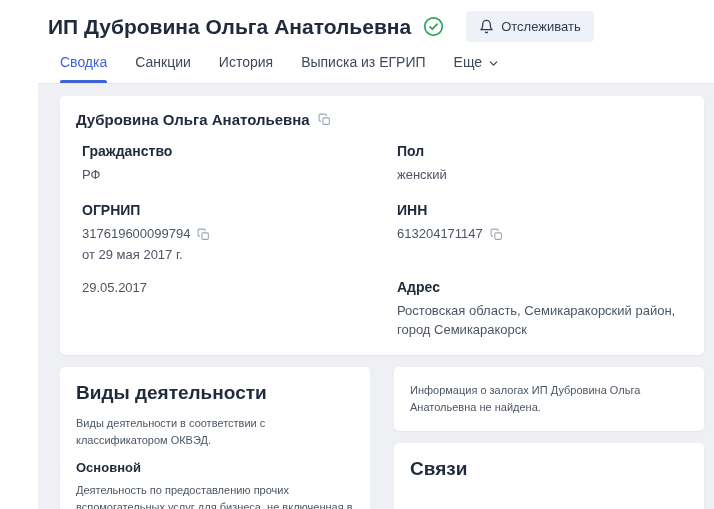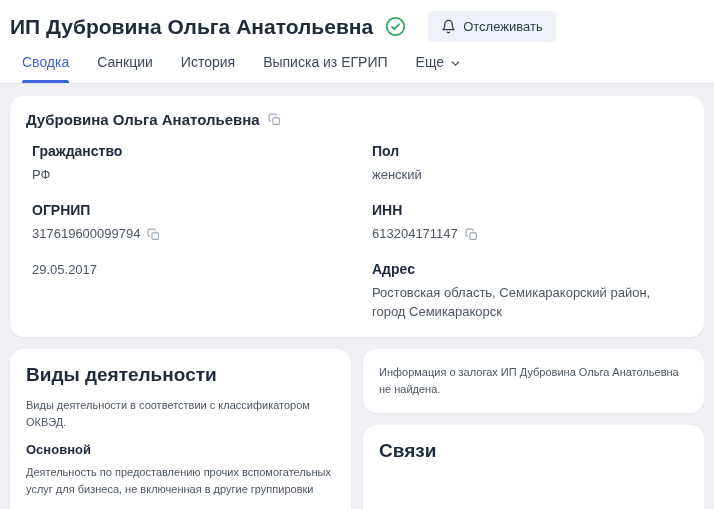--- a/index.html
+++ b/index.html
@@ -3,21 +3,21 @@
 <meta charset="utf-8">
 <style>
   * { box-sizing: border-box; }
   html, body { margin: 0; padding: 0; }
   body {
     width: 714px; height: 509px; overflow: hidden;
     background: #ffffff;
     font-family: "Liberation Sans", "DejaVu Sans", sans-serif;
     color: #222c3c;
   }
-  .page { display: flex; flex-direction: column; height: 509px; }
+  .page { display: flex; flex-direction: column; height: 509px; padding-left: 38px; }
 
   
   .header {
     display: flex; align-items: center; gap: 10px;
     padding: 11px 10px 4px 10px;
   }
   .page-title {
     margin: 0; font-size: 21px; font-weight: 700; color: #1f2a3d;
     white-space: nowrap;
   }
@@ -49,23 +49,24 @@
   }
   .chevron-down { display: inline-flex; margin-top: 2px; }
 
   
   .content {
     flex: 1; overflow: hidden;
     background: #eef0f4;
     padding: 12px 10px 0 10px;
   }
   .card {
-    background: #ffffff; border-radius: 14px;
+    background: #ffffff; border-radius: 5px;
     box-shadow: 0 1px 2px rgba(20, 30, 50, 0.05);
     padding: 15px 16px 16px 16px;
+    margin-left: 12px;
   }
 
   
   .profile-card { margin-bottom: 12px; }
   .name-row { display: flex; align-items: center; gap: 8px; margin-bottom: 15px; }
   .profile-name { margin: 0; font-size: 15px; font-weight: 700; color: #1f2a3d; }
   .copy-icon { display: inline-flex; cursor: pointer; }
   .fields-grid {
     display: grid; grid-template-columns: 1fr 1fr;
     column-gap: 24px; row-gap: 17px;
@@ -159,20 +160,21 @@
           <div class="field-label">ОГРНИП</div>
           <div class="field-value value-with-copy">
             <span>317619600099794</span>
             <span class="copy-icon">
               <svg width="13" height="13" viewBox="0 0 24 24" fill="none" stroke="#9aa7b5" stroke-width="2" stroke-linecap="round" stroke-linejoin="round">
                 <rect x="9" y="9" width="12" height="12" rx="2"></rect>
                 <path d="M5 15H4a2 2 0 0 1-2-2V4a2 2 0 0 1 2-2h9a2 2 0 0 1 2 2v1"></path>
               </svg>
             </span>
           </div>
+          <div class="value-extra">от 29 мая 2017 г.</div>
         </div>
 
         <div class="field">
           <div class="field-label">ИНН</div>
           <div class="field-value value-with-copy">
             <span>613204171147</span>
             <span class="copy-icon">
               <svg width="13" height="13" viewBox="0 0 24 24" fill="none" stroke="#9aa7b5" stroke-width="2" stroke-linecap="round" stroke-linejoin="round">
                 <rect x="9" y="9" width="12" height="12" rx="2"></rect>
                 <path d="M5 15H4a2 2 0 0 1-2-2V4a2 2 0 0 1 2-2h9a2 2 0 0 1 2 2v1"></path>

